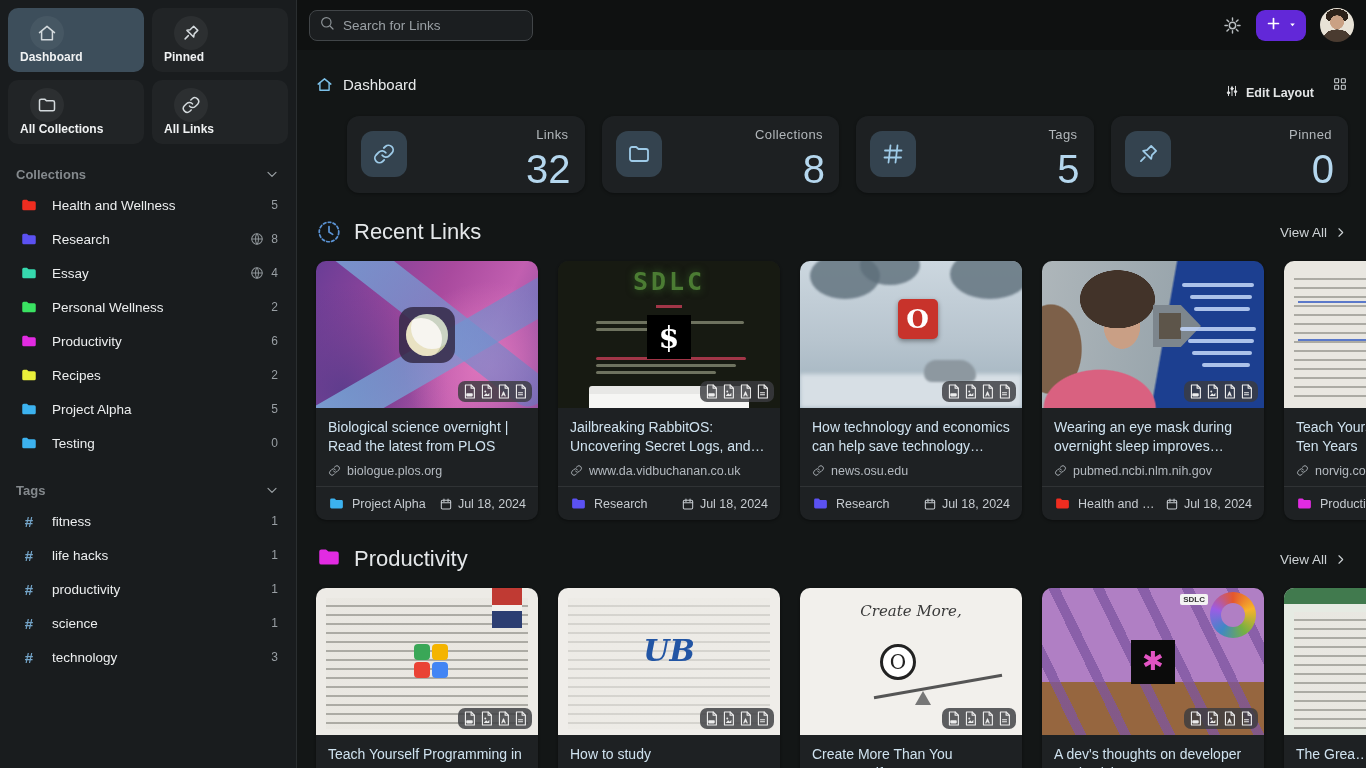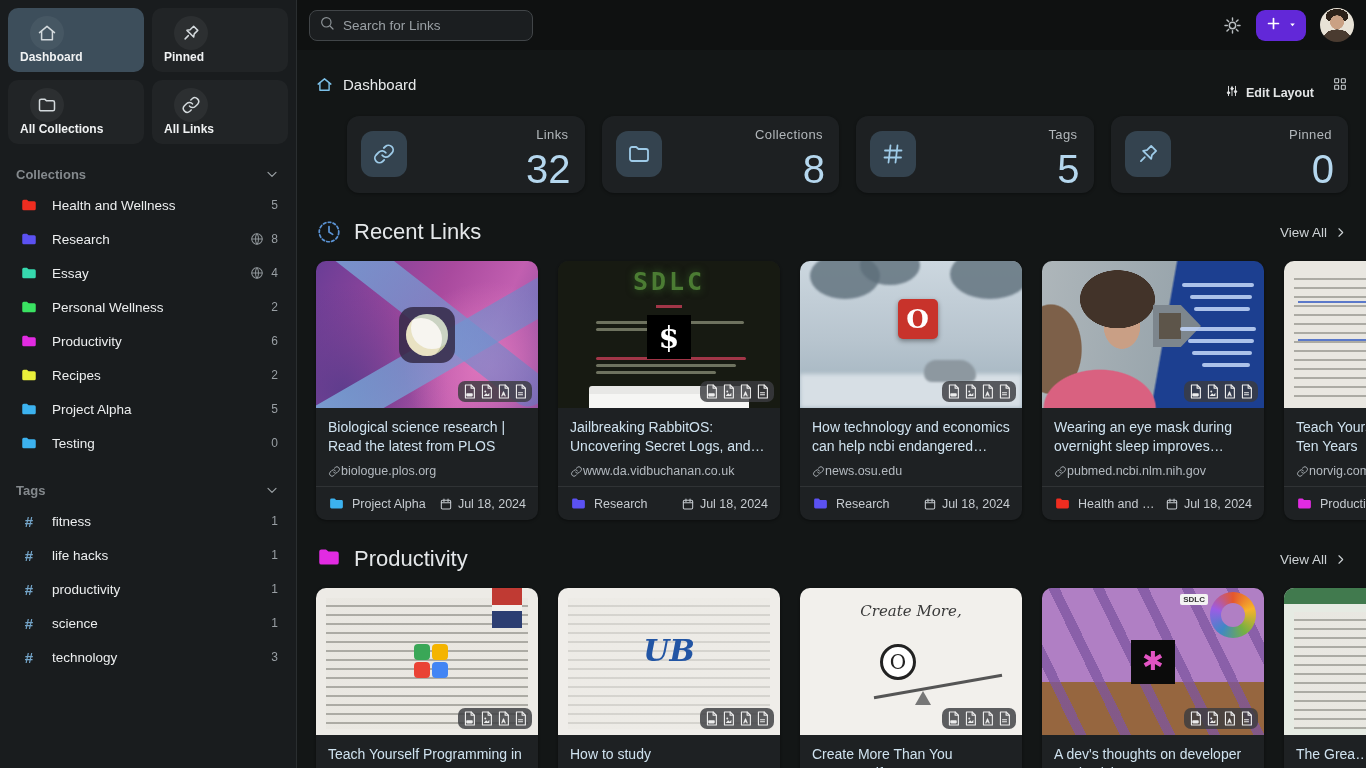--- a/index.html
+++ b/index.html
@@ -76,21 +76,21 @@
 
   .cards-row { display:flex; gap:20px; margin-top:12px; }
   .link-card { width:222px; flex:0 0 222px; background:#1e2123; border-radius:10px; overflow:hidden;
     cursor:pointer; box-shadow:0 1px 3px rgba(0,0,0,.4); }
   .thumb { height:147px; position:relative; overflow:hidden; background:#26292b; }
   .fmt-pill { position:absolute; right:6px; bottom:6px; display:flex; gap:4px; align-items:center;
     background:rgba(58,60,64,.82); border-radius:7px; padding:3px 5px; color:#ececec; z-index:5; }
   .card-body { padding:10px 12px 8px 12px; }
   .card-title { font-size:14px; line-height:1.33; color:#cfe2ef; height:38px; overflow:hidden;
     display:-webkit-box; -webkit-line-clamp:2; -webkit-box-orient:vertical; }
-  .card-url { display:flex; align-items:flex-end; gap:0; margin-top:8px; color:#b4bac0; font-size:12.5px; }
+  .card-url { display:flex; align-items:flex-start; gap:6px; margin-top:8px; color:#b4bac0; font-size:12.5px; }
   .card-url .cu-ico { display:flex; color:#a9afb4; }
   .card-foot { border-top:1px solid #303335; display:flex; align-items:center; padding:8px 12px; gap:7px; }
   .card-foot .fold { width:17px; height:17px; display:flex; flex:0 0 17px; }
   .card-foot .cf-name { font-size:12.5px; color:#c6cbd0; white-space:nowrap; overflow:hidden;
     text-overflow:ellipsis; max-width:86px; }
   .card-foot .cf-date { margin-left:auto; display:flex; align-items:center; gap:5px;
     font-size:12.5px; color:#c6cbd0; white-space:nowrap; }
 
   
   .thumb>.abs { position:absolute; }
@@ -549,21 +549,21 @@
                   <span style="display: inline-flex;">
                     <svg width="13" height="15" viewBox="0 0 16 18" fill="none" stroke="currentColor" stroke-width="1.4" stroke-linecap="round" stroke-linejoin="round">
       <path d="M3 1h7l4 4v12H3z"></path>
                       <path d="M10 1v4h4"></path>
                       <path d="M5.5 10.5h5M5.5 13h5"></path>
                     </svg>
                   </span>
                 </div>
               </div>
               <div class="card-body">
-                <div class="card-title">Biological science research | Read the latest from PLOS</div>
+                <div class="card-title">Biological science overnight | Read the latest from PLOS</div>
                 <div class="card-url">
                   <span class="cu-ico">
                     <span style="display: inline-flex;">
                       <svg width="13" height="13" viewBox="0 0 24 24" fill="none" stroke="currentColor" stroke-width="1.8" stroke-linecap="round" stroke-linejoin="round" style="color:currentColor">
                         <path d="M10.2 13.3a4.6 4.6 0 0 0 6.9.5l2.8-2.8a4.6 4.6 0 0 0-6.5-6.5L11.8 6"></path>
                         <path d="M13.8 10.7a4.6 4.6 0 0 0-6.9-.5l-2.8 2.8a4.6 4.6 0 0 0 6.5 6.5l1.6-1.6"></path>
                       </svg>
                     </span>
                   </span>
                   <span>biologue.plos.org</span>
@@ -697,21 +697,21 @@
                   <span style="display: inline-flex;">
                     <svg width="13" height="15" viewBox="0 0 16 18" fill="none" stroke="currentColor" stroke-width="1.4" stroke-linecap="round" stroke-linejoin="round">
       <path d="M3 1h7l4 4v12H3z"></path>
                       <path d="M10 1v4h4"></path>
                       <path d="M5.5 10.5h5M5.5 13h5"></path>
                     </svg>
                   </span>
                 </div>
               </div>
               <div class="card-body">
-                <div class="card-title">How technology and economics can help ncbi endangered…</div>
+                <div class="card-title">How technology and economics can help save technology…</div>
                 <div class="card-url">
                   <span class="cu-ico">
                     <span style="display: inline-flex;">
                       <svg width="13" height="13" viewBox="0 0 24 24" fill="none" stroke="currentColor" stroke-width="1.8" stroke-linecap="round" stroke-linejoin="round" style="color:currentColor">
                         <path d="M10.2 13.3a4.6 4.6 0 0 0 6.9.5l2.8-2.8a4.6 4.6 0 0 0-6.5-6.5L11.8 6"></path>
                         <path d="M13.8 10.7a4.6 4.6 0 0 0-6.9-.5l-2.8 2.8a4.6 4.6 0 0 0 6.5 6.5l1.6-1.6"></path>
                       </svg>
                     </span>
                   </span>
                   <span>news.osu.edu</span>

